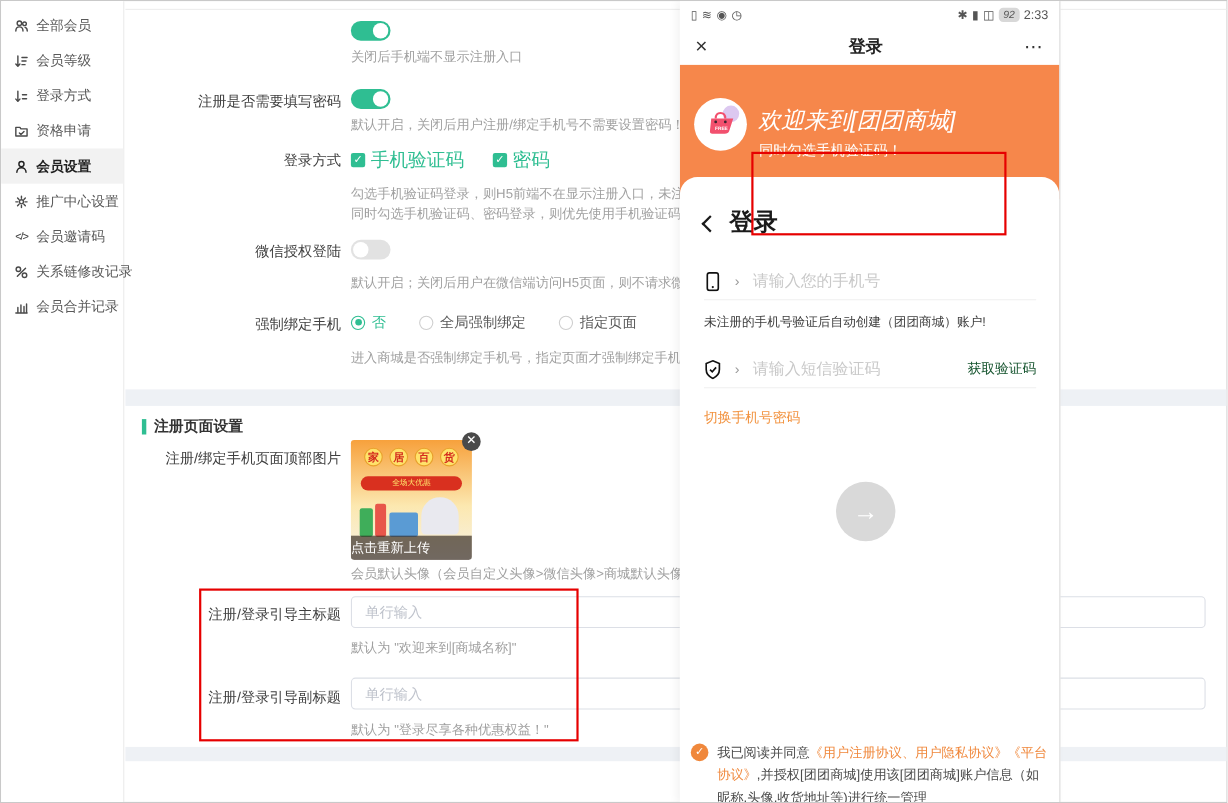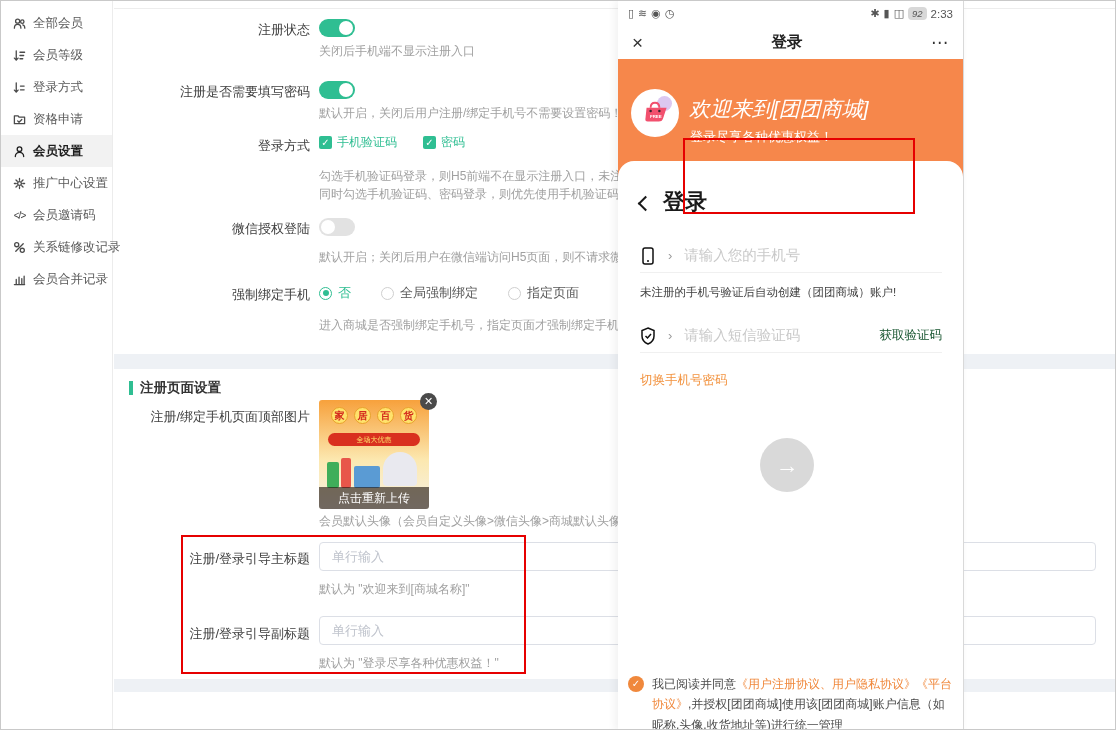--- a/index.html
+++ b/index.html
@@ -38,21 +38,21 @@
   .toggle.off { background:#e2e2e2; }
   .toggle .knob { position:absolute; top:2px; width:14px; height:14px;
     border-radius:50%; background:#fff; }
   .toggle.on .knob { right:2px; }
   .toggle.off .knob { left:2px; }
   
   .cb-group { position:absolute; left:318px; display:flex; gap:26px; }
   .cb { display:flex; align-items:center; gap:5px; cursor:pointer; }
   .cb .box { width:13px; height:13px; background:#2fbe92; border-radius:2px;
     color:#fff; font-size:10px; line-height:13px; text-align:center; }
-  .cb .cb-label { font-size:12px; color:#2fbe92; }
+  .cb .cb-label { font-size:17px; color:#2fbe92; }
   
   .radio-group { position:absolute; left:318px; display:flex; gap:30px; }
   .radio { display:flex; align-items:center; gap:6px; cursor:pointer; }
   .radio .dot { width:13px; height:13px; border-radius:50%; border:1px solid #cfcfcf;
     background:#fff; position:relative; }
   .radio.sel .dot { border-color:#2fbe92; }
   .radio.sel .dot::after { content:""; position:absolute; left:2.5px; top:2.5px;
     width:6px; height:6px; border-radius:50%; background:#2fbe92; }
   .radio .r-label { font-size:13px; color:#595959; }
   .radio.sel .r-label { color:#2fbe92; }
@@ -78,21 +78,21 @@
     background:#d9301f; border-radius:7px; color:#ffe26b; font-size:7px;
     line-height:13px; text-align:center; white-space:nowrap; overflow:hidden; }
   .prod { position:absolute; border-radius:2px; }
   .p1 { left:8px; top:62px; width:12px; height:26px; background:#3fae5a; }
   .p2 { left:22px; top:58px; width:10px; height:30px; background:#e8564a; }
   .p3 { left:35px; top:66px; width:26px; height:22px; background:#5a9bd4; }
   .p4 { left:64px; top:52px; width:34px; height:34px; background:#e9e9ef;
     border-radius:50% 50% 4px 4px; }
   .thumb-overlay { position:absolute; left:0; bottom:0; width:100%; height:22px;
     background:rgba(30,20,15,.62); color:#fff; font-size:12px; line-height:22px;
-    text-align:center; }
+    }
   .thumb-close { position:absolute; left:419px; top:392px; width:17px; height:17px;
     border-radius:50%; background:#4a4a4a; color:#fff; font-size:11px; line-height:16px;
     text-align:center; cursor:pointer; z-index:2; }
 
   .line-input { position:absolute; left:318px; width:777px; height:29px;
     border:1px solid #dcdfe6; border-radius:4px; padding:0 12px; font-size:13px;
     color:#333; outline:none; font-family:inherit; background:#fff; }
   .line-input::placeholder { color:#bfc3cc; }
 
   .red-box { position:absolute; border:2px solid #e60000; z-index:5;
@@ -241,21 +241,20 @@
             <path d="M1.5 12.5h11"></path>
             <path d="M3.5 12V7M6.5 12V4.5M9.5 12V6M12 12V3.5"></path>
           </svg>
         </span>
       <span>会员合并记录</span>
     </div>
   </div>
 
   <div class="main-top-line"></div>
 
-  <div class="f-label" style="top:20px">注册状态</div>
   <div class="toggle on" style="left:318px; top:18px">
       <span class="knob"></span>
     </div>
   <div class="f-help" style="top:42px">关闭后手机端不显示注册入口</div>
 
   <div class="f-label" style="top:82px">注册是否需要填写密码</div>
   <div class="toggle on" style="left:318px; top:80px">
       <span class="knob"></span>
     </div>
   <div class="f-help" style="top:104px">默认开启，关闭后用户注册/绑定手机号不需要设置密码！</div>
@@ -363,21 +362,21 @@
         <span class="pdot"></span>
         <svg viewBox="0 0 48 48" style="position:absolute;left:9px;top:10px;width:30px;height:30px">
           <path d="M8 14 L40 14 L36 32 Q35 36 30 36 L12 36 Q8 36 8 32 Z" transform="skewX(-6) translate(4 0)" fill="#f2506e"></path>
           <path d="M17 14 Q17 6 24 6 Q31 6 31 14" fill="none" stroke="#f2506e" stroke-width="3"></path>
           <circle cx="17" cy="19" r="2" fill="#3a2430"></circle>
           <circle cx="31" cy="19" r="2" fill="#3a2430"></circle>
           <text x="16" y="31" font-size="7" fill="#ffffff" font-weight="bold">FREE</text>
         </svg>
       </div>
       <div class="banner-title">欢迎来到[团团商城]</div>
-      <div class="banner-sub">登录尽享各种优惠权益！</div>
+      <div class="banner-sub">同时勾选手机验证码！</div>
       <div class="red-box red-box1"></div>
     </div>
 
     <div class="card">
       <div class="login-head">
         <span class="chev-back"></span>
         <span>登录</span>
       </div>
 
       <div class="in-row row-phone">

